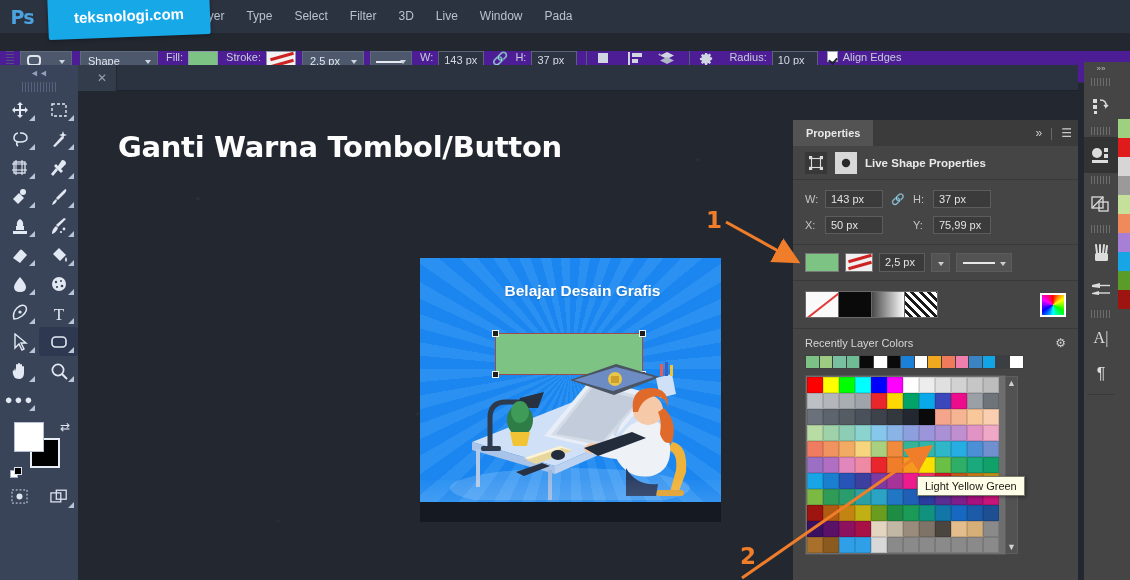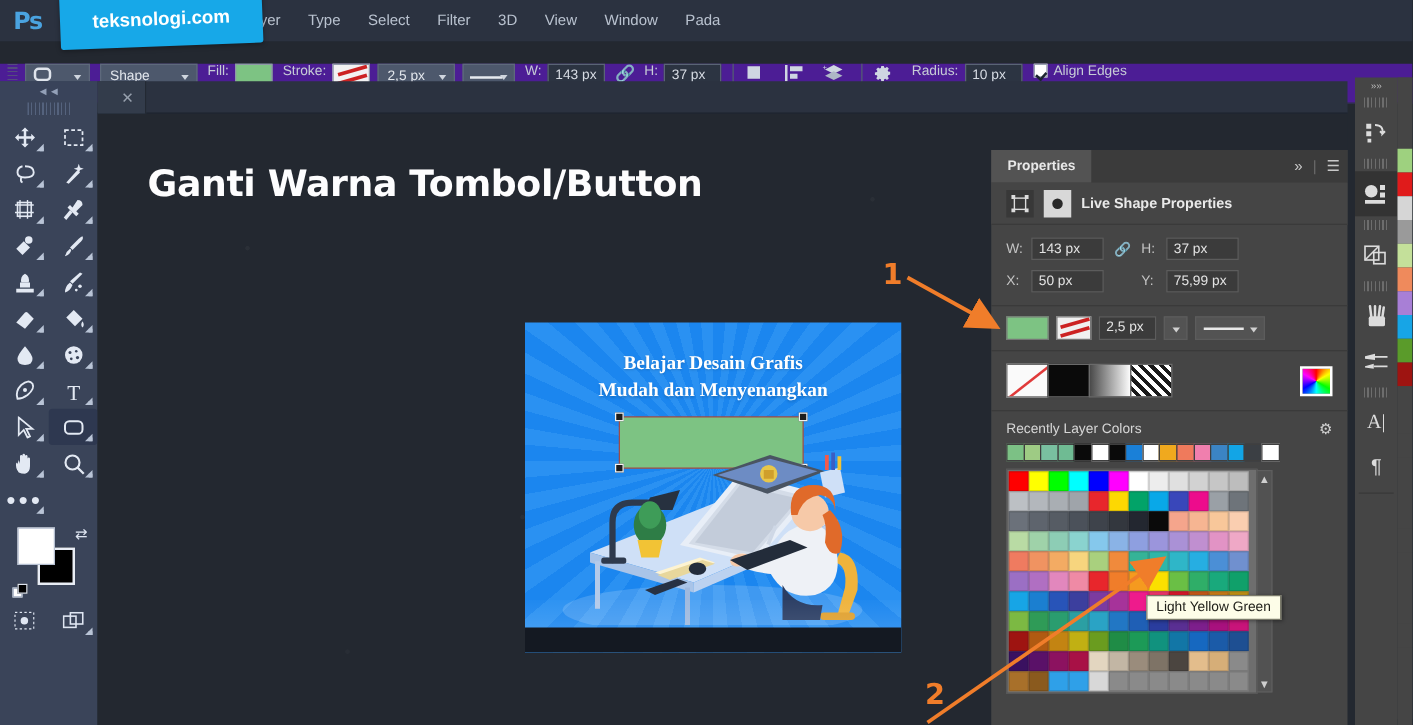--- a/index.html
+++ b/index.html
@@ -147,23 +147,23 @@
 
   
   #banner{
     position:absolute; left:342px; top:167px; width:301px; height:264px;
     background:
       repeating-conic-gradient(from 0deg at 50% 42%,
         #1b86ef 0deg 5deg, #2a91f2 5deg 10deg);
     overflow:hidden;
   }
   #banner .btitle{
-    position:absolute; top:22px; left:0; width:100%; text-align:center;
+    position:absolute; top:22px; left:12px; width:100%; text-align:center;
     color:#fff; font-weight:bold; font-size:15.5px; line-height:1.45;
-    font-family:Liberation Serif, serif; text-shadow:0 1px 2px rgba(0,0,0,.18);
+    font-family:Liberation Sans, sans-serif; text-shadow:0 1px 2px rgba(0,0,0,.18);
   }
   #greenbtn{
     position:absolute; left:75px; top:75px; width:148px; height:42px;
     background:#7dc383; border:1px solid #9f4b47; border-radius:4px;
   }
   .handle{ position:absolute; width:7px; height:7px; background:#1d1d1d; border:1px solid #f2f2f2;}
   #banner .stage{
     position:absolute; left:0; bottom:22px; width:100%; height:150px;
   }
   #banner .floor{
@@ -274,21 +274,21 @@
   <div id="ps-logo">Ps</div>
   <div id="menu-items" style="display:flex;">
       <div class="menu-item">File</div>
       <div class="menu-item">Edit</div>
       <div class="menu-item">Image</div>
       <div class="menu-item">Layer</div>
       <div class="menu-item">Type</div>
       <div class="menu-item">Select</div>
       <div class="menu-item">Filter</div>
       <div class="menu-item">3D</div>
-      <div class="menu-item">View</div>
+      <div class="menu-item">Live</div>
       <div class="menu-item">Window</div>
       <div class="menu-item">Pada</div>
     </div>
 </div>
 <div id="watermark">teksnologi.com</div>
 
 <div id="optionsbar">
   <div class="opt-grip"></div>
 
   <div class="opt-sel" style="min-width:52px;padding-left:6px;">
@@ -543,21 +543,20 @@
 </div>
 
 <div id="canvasArea">
   <div id="headline">
     <div>Ganti Warna Tombol/Button</div>
   </div>
 
   <div id="banner">
     <div class="btitle">
       <div>Belajar Desain Grafis</div>
-      <div>Mudah dan Menyenangkan</div>
     </div>
 
     <div id="greenbtn">
       <span class="handle" style="left:-4px;top:-4px;"></span>
       <span class="handle" style="right:-4px;top:-4px;"></span>
       <span class="handle" style="left:-4px;bottom:-4px;"></span>
       <span class="handle" style="right:-4px;bottom:-4px;"></span>
     </div>
 
     <div class="stage">

